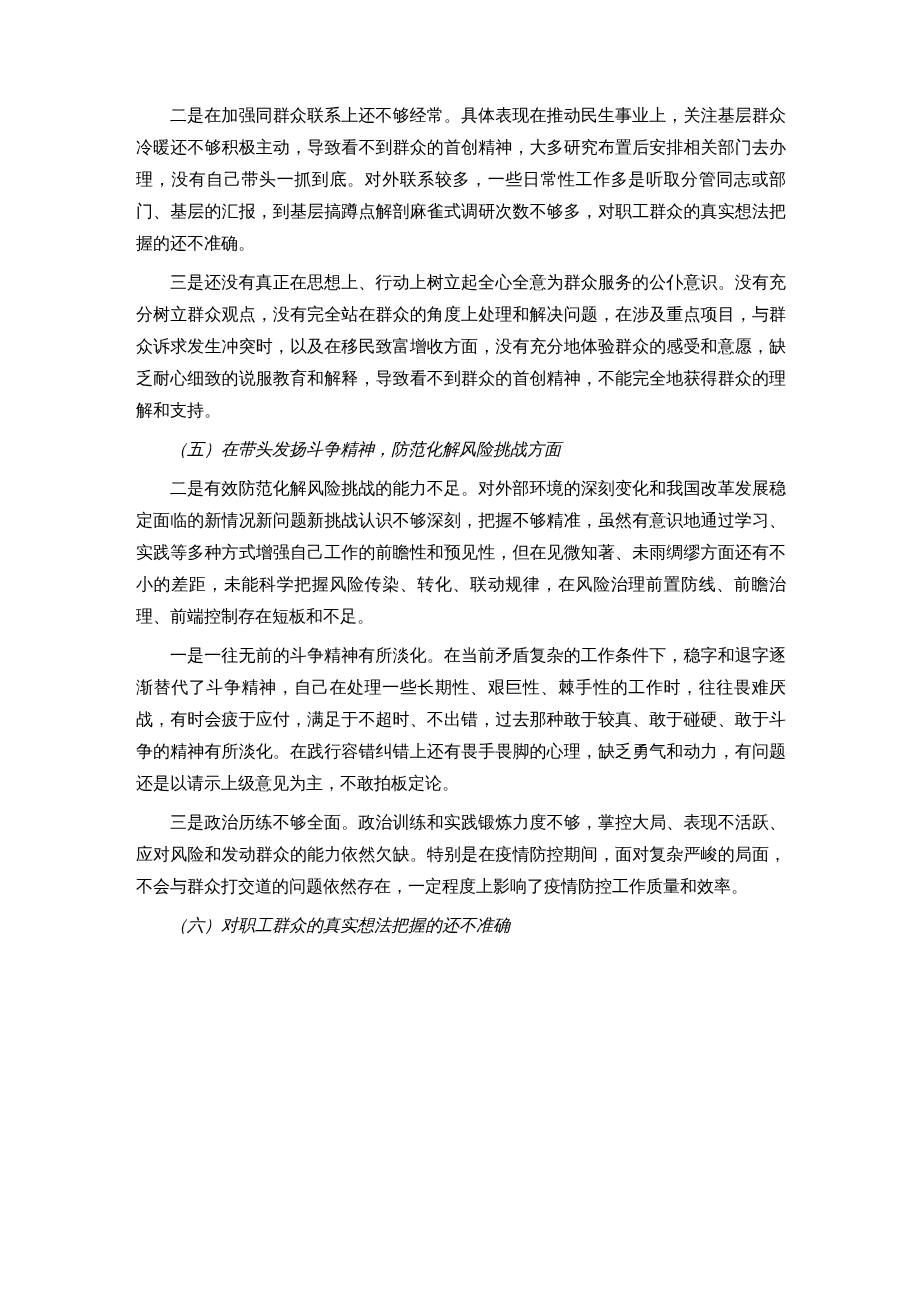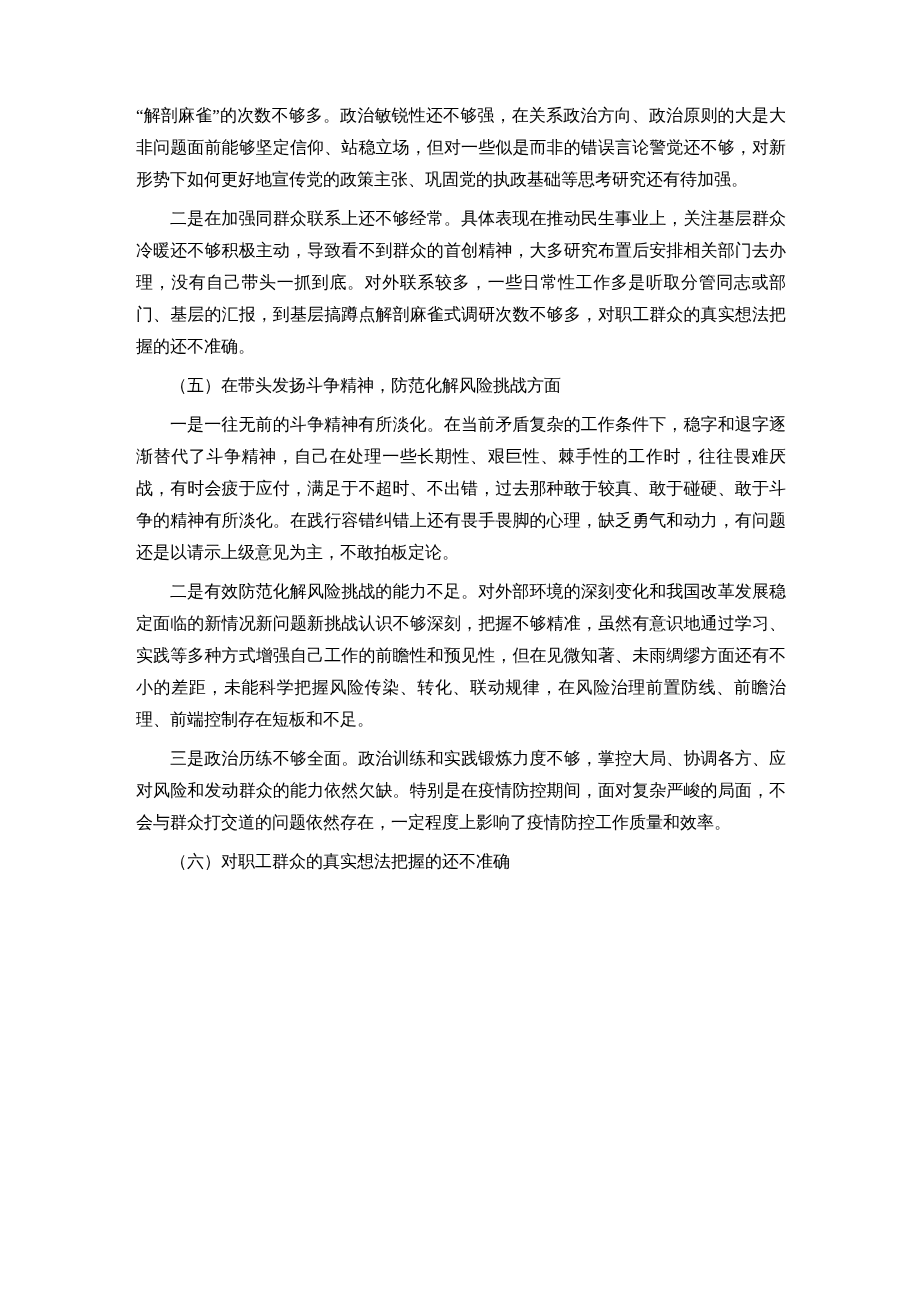--- a/index.html
+++ b/index.html
@@ -31,28 +31,29 @@
   .doc p {
     margin: 0 0 7px 0;
   }
   .doc p.indent {
     text-indent: 2em;
   }
   .doc p.no-indent {
     text-indent: 0;
   }
   .doc p.heading {
+    font-style: italic; 
   }
 </style>
 </head>
 <body>
 
 <div class="page">
   <div class="doc" id="doc-content">
-      <p class="no-indent">“解剖麻雀”的次数不够多。政治敏锐性还不够强，在关系政治方向、政治原则的大是大非问题面前能够坚定信仰、站稳立场，但对一些似是而非的错误言论警觉还不够，对新形势下如何更好地宣传党的政策主张、巩固党的执政基础等思考研究还有待加强。</p>
       <p class="indent">二是在加强同群众联系上还不够经常。具体表现在推动民生事业上，关注基层群众冷暖还不够积极主动，导致看不到群众的首创精神，大多研究布置后安排相关部门去办理，没有自己带头一抓到底。对外联系较多，一些日常性工作多是听取分管同志或部门、基层的汇报，到基层搞蹲点解剖麻雀式调研次数不够多，对职工群众的真实想法把握的还不准确。</p>
+      <p class="indent">三是还没有真正在思想上、行动上树立起全心全意为群众服务的公仆意识。没有充分树立群众观点，没有完全站在群众的角度上处理和解决问题，在涉及重点项目，与群众诉求发生冲突时，以及在移民致富增收方面，没有充分地体验群众的感受和意愿，缺乏耐心细致的说服教育和解释，导致看不到群众的首创精神，不能完全地获得群众的理解和支持。</p>
       <p class="heading indent">（五）在带头发扬斗争精神，防范化解风险挑战方面</p>
+      <p class="indent">二是有效防范化解风险挑战的能力不足。对外部环境的深刻变化和我国改革发展稳定面临的新情况新问题新挑战认识不够深刻，把握不够精准，虽然有意识地通过学习、实践等多种方式增强自己工作的前瞻性和预见性，但在见微知著、未雨绸缪方面还有不小的差距，未能科学把握风险传染、转化、联动规律，在风险治理前置防线、前瞻治理、前端控制存在短板和不足。</p>
       <p class="indent">一是一往无前的斗争精神有所淡化。在当前矛盾复杂的工作条件下，稳字和退字逐渐替代了斗争精神，自己在处理一些长期性、艰巨性、棘手性的工作时，往往畏难厌战，有时会疲于应付，满足于不超时、不出错，过去那种敢于较真、敢于碰硬、敢于斗争的精神有所淡化。在践行容错纠错上还有畏手畏脚的心理，缺乏勇气和动力，有问题还是以请示上级意见为主，不敢拍板定论。</p>
-      <p class="indent">二是有效防范化解风险挑战的能力不足。对外部环境的深刻变化和我国改革发展稳定面临的新情况新问题新挑战认识不够深刻，把握不够精准，虽然有意识地通过学习、实践等多种方式增强自己工作的前瞻性和预见性，但在见微知著、未雨绸缪方面还有不小的差距，未能科学把握风险传染、转化、联动规律，在风险治理前置防线、前瞻治理、前端控制存在短板和不足。</p>
-      <p class="indent">三是政治历练不够全面。政治训练和实践锻炼力度不够，掌控大局、协调各方、应对风险和发动群众的能力依然欠缺。特别是在疫情防控期间，面对复杂严峻的局面，不会与群众打交道的问题依然存在，一定程度上影响了疫情防控工作质量和效率。</p>
+      <p class="indent">三是政治历练不够全面。政治训练和实践锻炼力度不够，掌控大局、表现不活跃、应对风险和发动群众的能力依然欠缺。特别是在疫情防控期间，面对复杂严峻的局面，不会与群众打交道的问题依然存在，一定程度上影响了疫情防控工作质量和效率。</p>
       <p class="heading indent">（六）对职工群众的真实想法把握的还不准确</p>
     </div>
 </div>
 
 </body></html>

